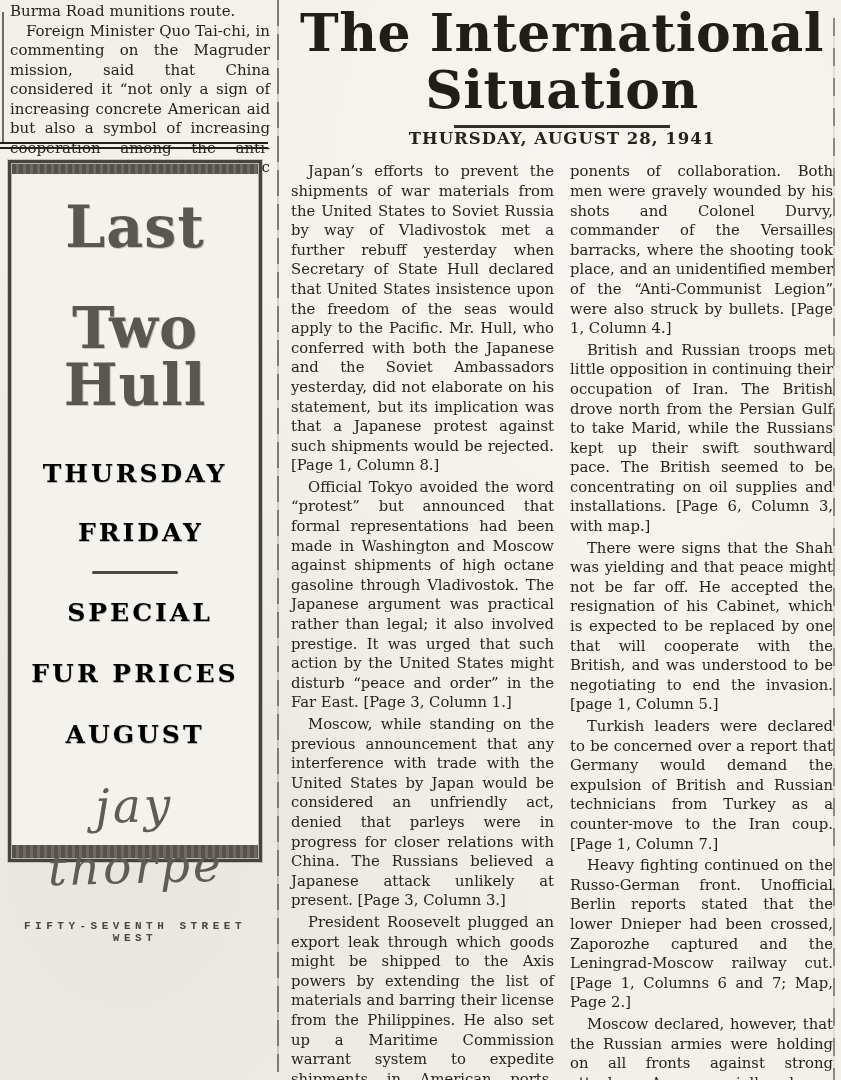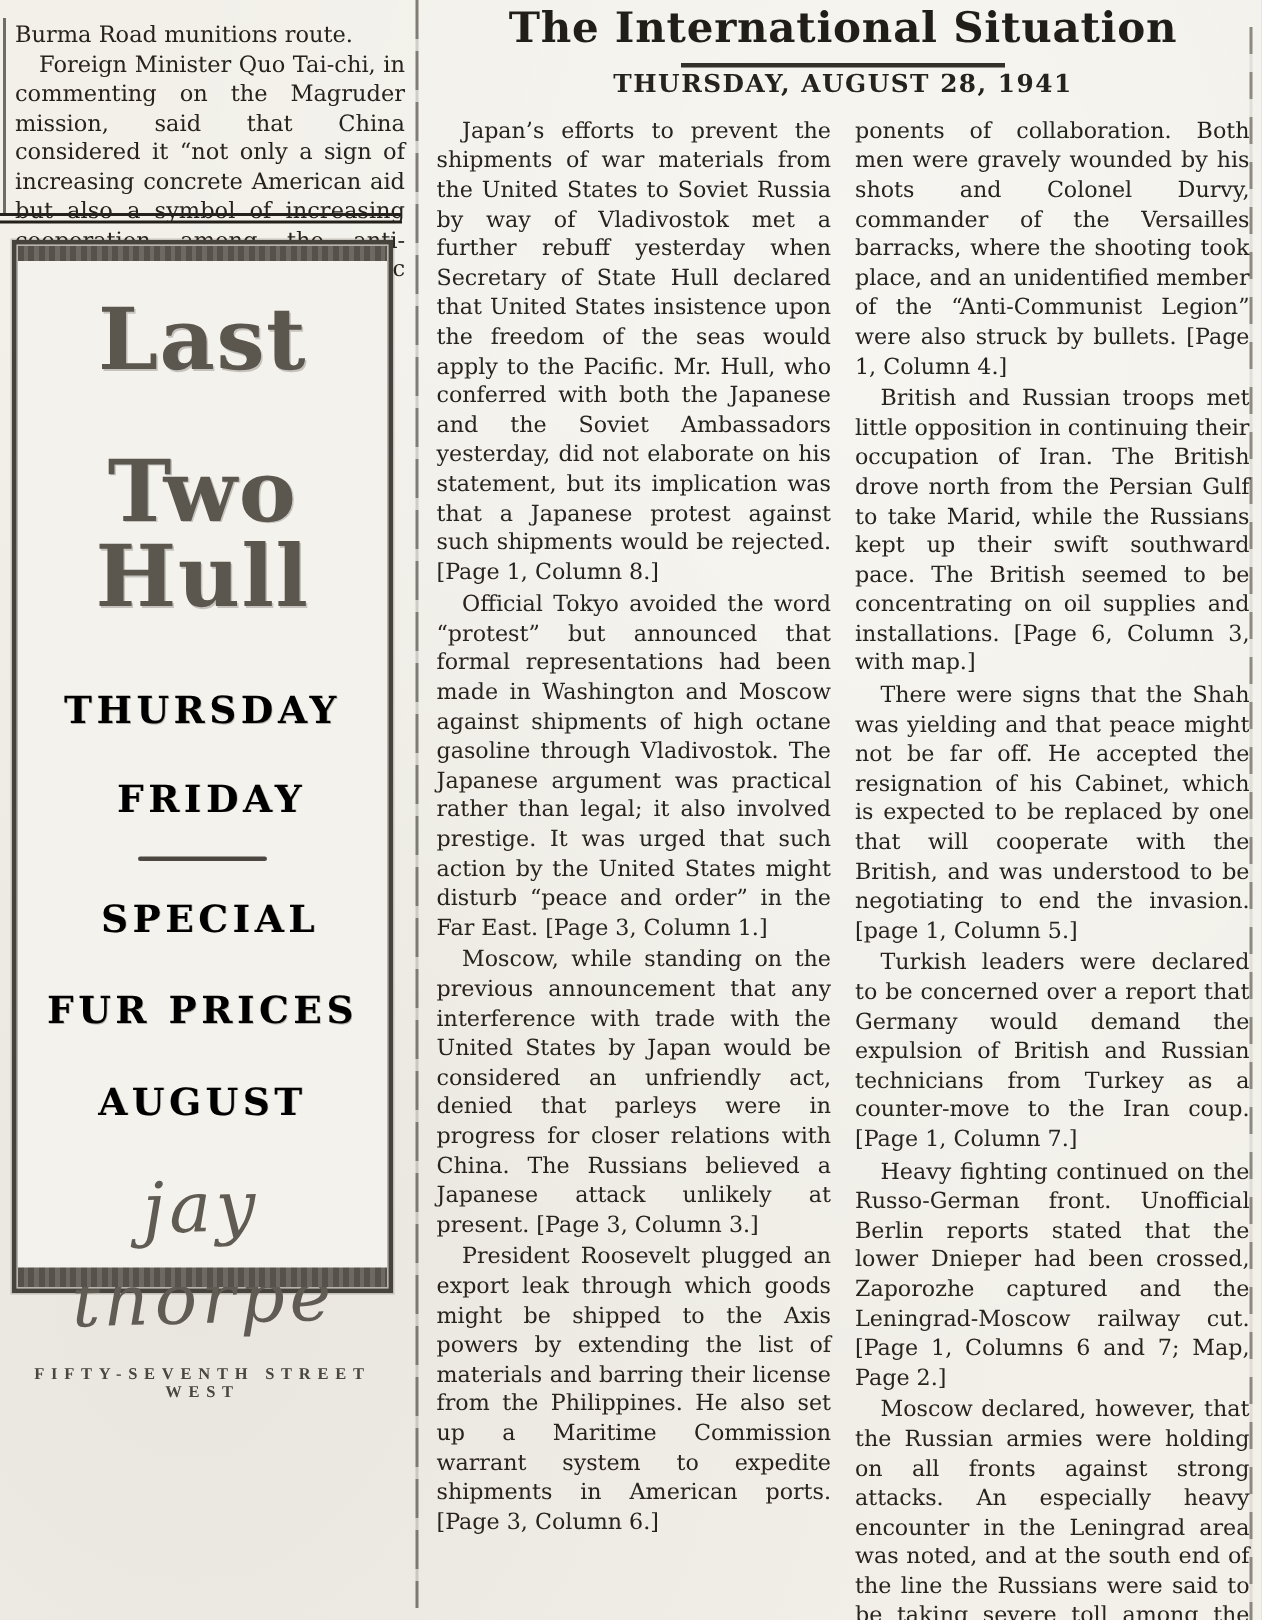--- a/index.html
+++ b/index.html
@@ -14,21 +14,21 @@
     background:
       radial-gradient(ellipse at 70% 20%, rgba(255,255,255,0.35), transparent 60%),
       radial-gradient(ellipse at 15% 80%, rgba(120,110,95,0.08), transparent 55%),
       #f2f0e9;
     color: #2a2521;
   }
 
   
   .snippet {
     position: absolute;
-    left: 10px; top: 14px;
+    left: 10px; top: 2px;
     width: 260px;
     font-size: 15px;
     line-height: 19.5px;
     text-align: justify;
     color: #27221d;
   }
   .snippet .first-line { text-indent: 0; }
   .snippet p { text-indent: 16px; }
   .left-edge-rule {
     position: absolute;
@@ -102,22 +102,22 @@
     margin-top: 26px;
     font-family: "DejaVu Serif", serif;
     font-style: italic;
     font-size: 47px;
     line-height: 1.3;
     letter-spacing: 3px;
     color: #605b53;
     transform: rotate(-1.5deg);
   }
   .ad-address {
-    margin-top: 13px;
-    font-family: Liberation Serif, serif;
+    margin-top: 23px;
+    font-family: Liberation Mono, monospace;
     font-size: 11px;
     font-weight: bold;
     letter-spacing: 4.5px;
     color: #49453f;
   }
 
   
   .col-rule {
     position: absolute;
     left: 277px; top: 0;
@@ -134,21 +134,21 @@
   }
 
   
   .article {
     position: absolute;
     left: 291px; top: 4px;
     width: 542px;
   }
   .article .title {
     font-family: "DejaVu Serif", serif;
-    font-size: 28px;
+    font-size: 52px;
     font-weight: bold;
     text-align: center;
     letter-spacing: 0.5px;
     color: #211d18;
     line-height: 1.1;
   }
   .title-rule {
     width: 216px; height: 3px;
     margin: 7px auto 0 auto;
     background: #332f29;

